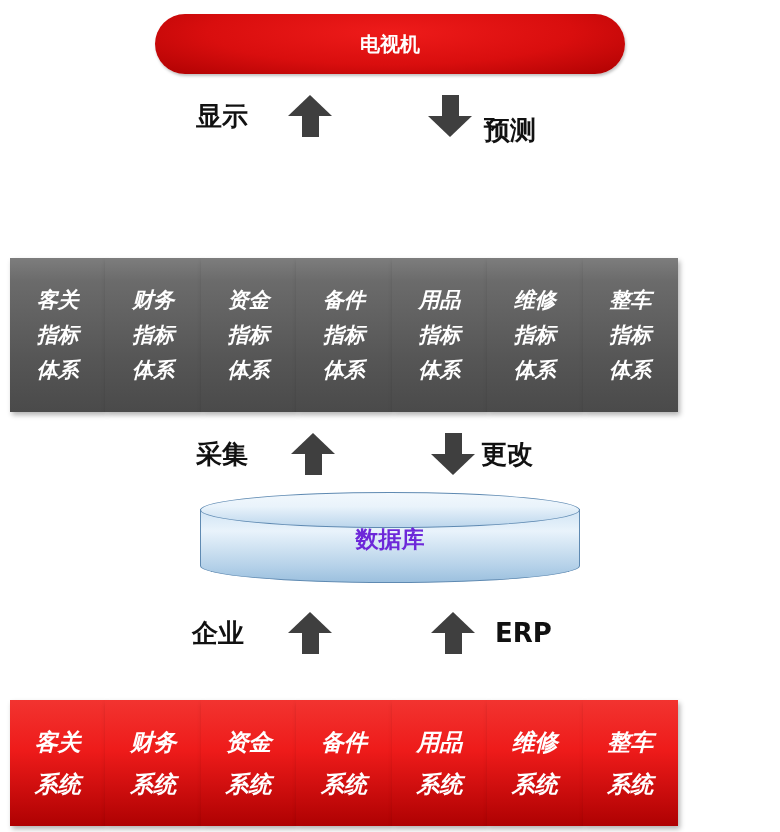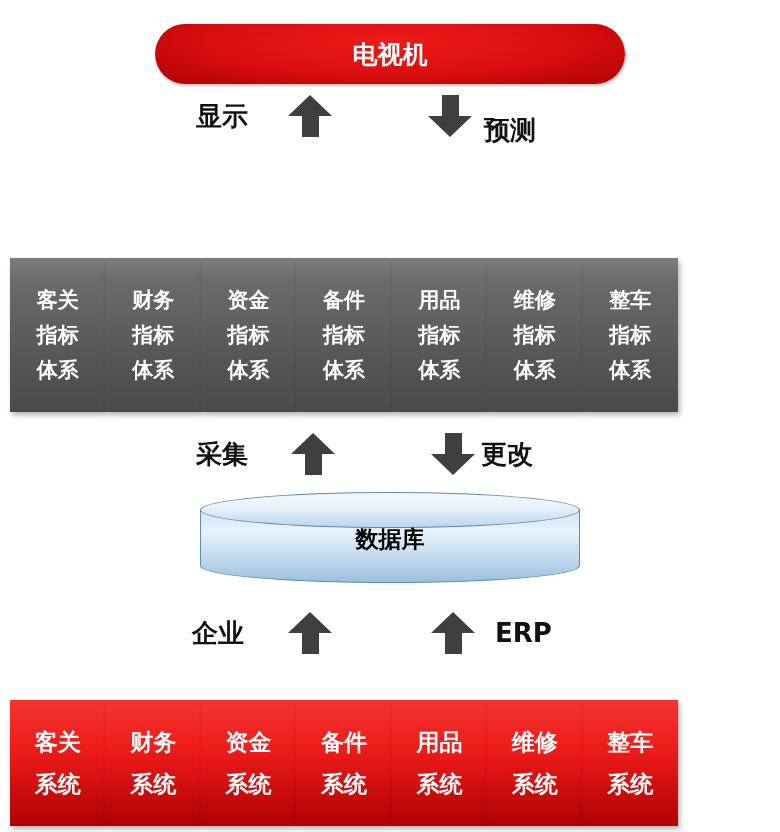--- a/index.html
+++ b/index.html
@@ -9,27 +9,27 @@
     height: 832px;
     margin: 0 auto;
     background: #ffffff;
     font-family: "DejaVu Sans", "Liberation Sans", sans-serif;
     overflow: hidden;
   }
 
   
   .node-pill {
     position: absolute;
-    left: 155px; top: 24px;
+    left: 155px; top: 14px;
     width: 470px; height: 60px;
     border-radius: 31px;
     background: radial-gradient(ellipse at 50% 30%, var(--node_red_light, #f3231f) 0%, #d90e0e 55%, var(--node_red_dark, #ae0000) 100%);
     display: flex; align-items: center; justify-content: center;
     color: var(--box_text, #ffffff);
-    font-size: 25px; font-weight: bold;
+    font-size: 20px; font-weight: bold;
     box-shadow: 1px 2px 3px rgba(0,0,0,0.25);
   }
 
   
   .center-bar {
     position: absolute;
     left: 155px; top: 152px;
     width: 470px; height: 70px;
     background: linear-gradient(180deg, #858585 0%, var(--node_gray_light, #676767) 18%, #565656 70%, var(--node_gray_dark, #4a4a4a) 100%);
     display: flex; align-items: center; justify-content: center;
@@ -58,21 +58,21 @@
     color: var(--label_text, #111111);
     white-space: nowrap;
   }
   .flow-label.left  { text-align: center; }
   .flow-label.right { text-align: left; }
 
   
   .box-row {
     position: absolute;
     left: 10px; width: 668px;
-    display: flex; justify-content: flex-start;
+    display: flex; justify-content: flex-start; font-style: italic;
   }
   .box {
     width: 97px;
     display: flex; flex-direction: column;
     align-items: center; justify-content: center;
     color: var(--box_text, #ffffff);
     font-weight: bold; text-align: center;
     box-shadow: 2px 3px 5px rgba(0,0,0,0.3);
   }
   .row-indicators { top: 258px; }
@@ -103,21 +103,21 @@
     position: absolute; left: 0; top: 0;
     width: 378px; height: 34px;
     border: 1px solid var(--cyl_border, #5f8ab2);
     border-radius: 50%;
     background: linear-gradient(180deg, #f2f8fd 0%, var(--cyl_light, #e9f3fb) 40%, #bcd6ec 100%);
   }
   .cyl-label {
     position: absolute; left: 0; top: 32px;
     width: 100%; text-align: center;
     font-size: 23px; font-weight: bold;
-    color: #000000;
+    color: #6d28d9;
   }
 </style>
 </head>
 <body>
 
 <div class="canvas">
 
   <div class="node-pill">
     <span>电视机</span>
   </div>

